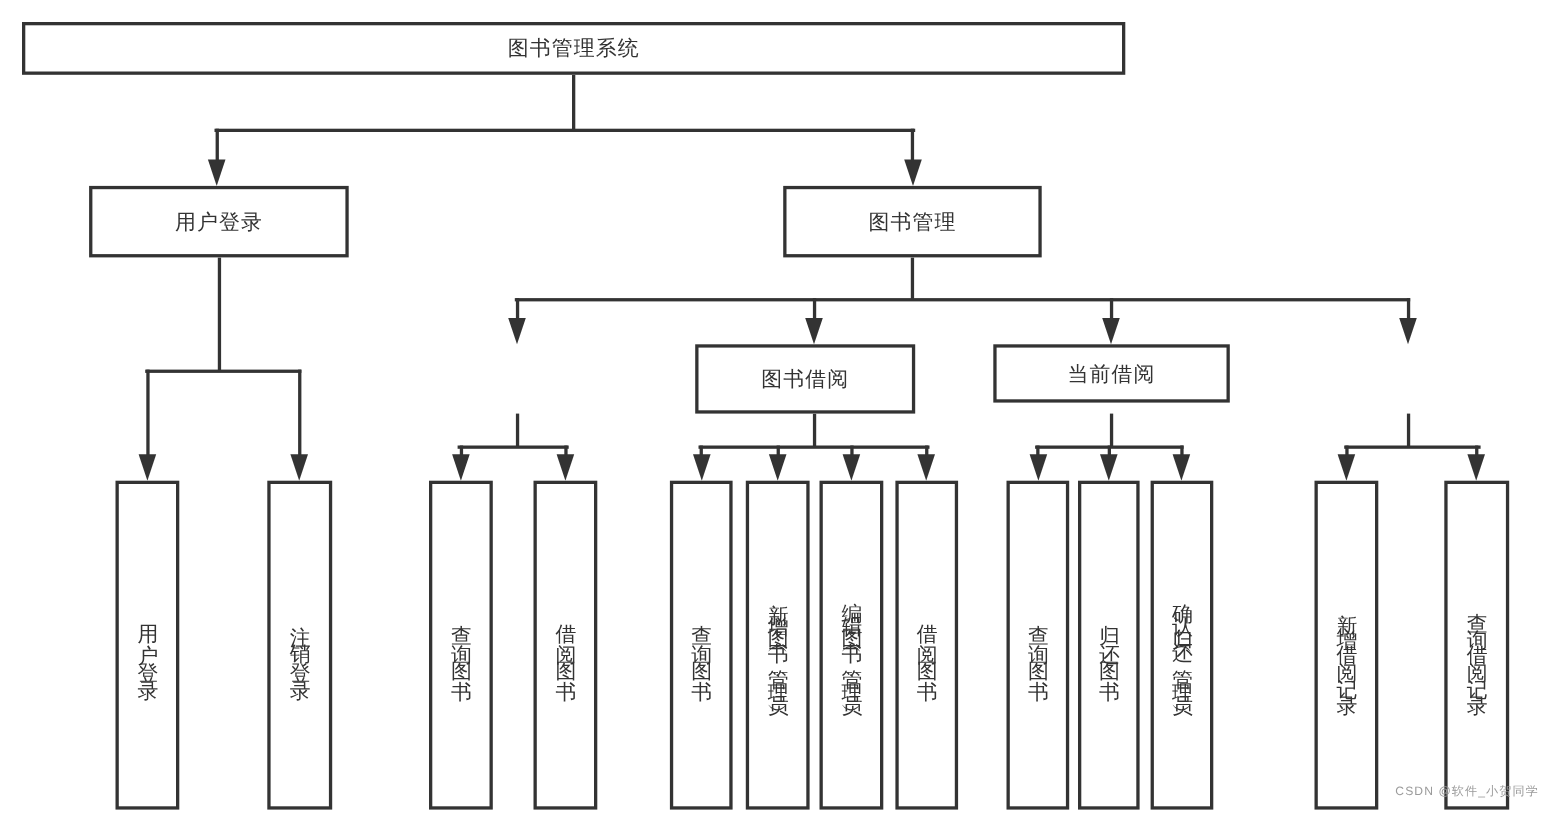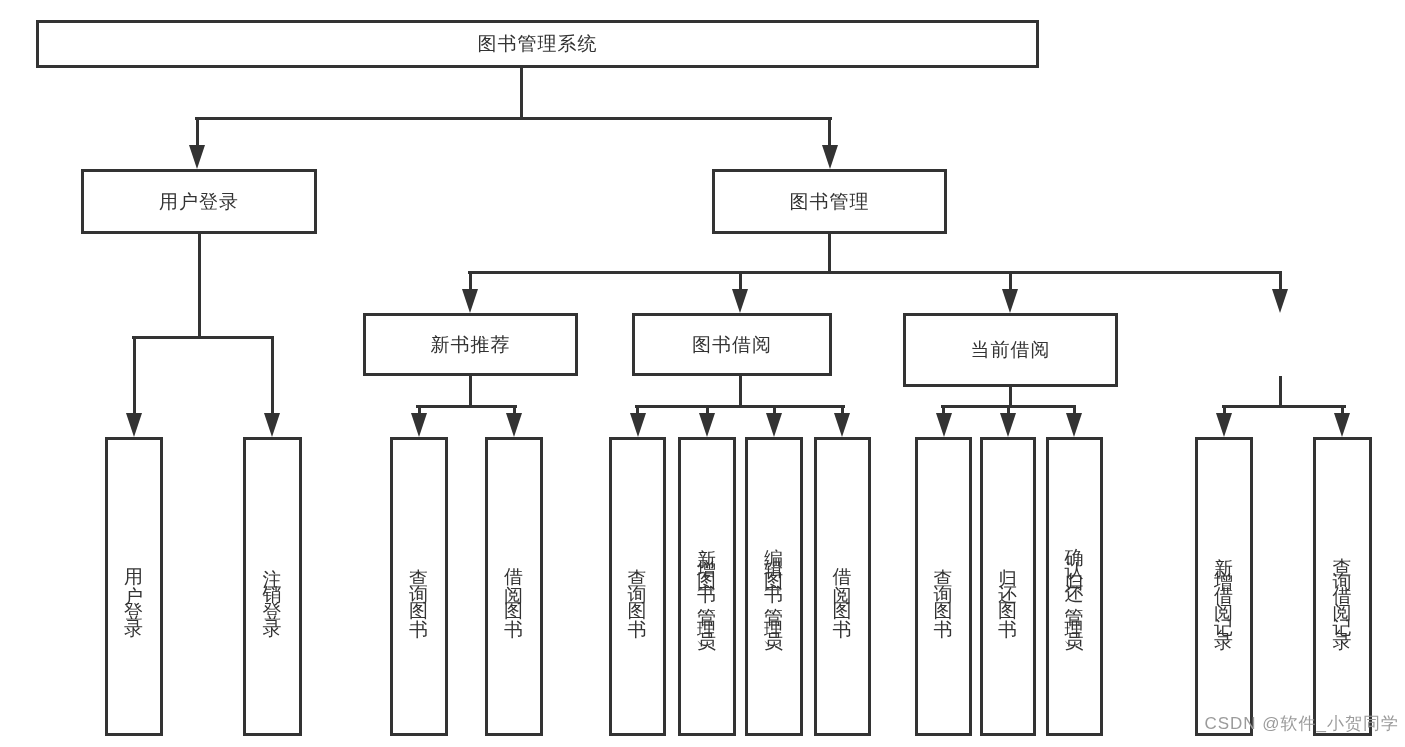--- a/index.html
+++ b/index.html
@@ -28,21 +28,21 @@
   .v6 .lbl{letter-spacing:15px;}
   .v9 .lbl{letter-spacing:12px;}
   .h{position:absolute;height:3px;background:var(--line);}
   .v{position:absolute;width:3px;background:var(--line);}
   .arr{
     position:absolute;width:0;height:0;
     border-left:8px solid transparent;border-right:8px solid transparent;
     border-top:24px solid var(--line);
   }
   #watermark{
-    position:absolute;right:6px;top:712px;font-size:17px;
+    position:absolute;right:6px;top:712px;font-size:11px;
     color:var(--watermark);letter-spacing:1px;white-space:nowrap;
   }
 </style>
 </head>
 <body>
 
 <div id="stage">
 
   <div class="v" style="left:520px;top:68px;height:51px"></div>
   <div class="h" style="left:195px;top:117px;width:637px"></div>
@@ -96,38 +96,35 @@
   <div class="v" style="left:1073px;top:405px;height:10px"></div>
   <div class="arr" style="left:1066px;top:413px"></div>
 
   <div class="v" style="left:1279px;top:376px;height:31px"></div>
   <div class="h" style="left:1222px;top:405px;width:124px"></div>
   <div class="v" style="left:1223px;top:405px;height:10px"></div>
   <div class="arr" style="left:1216px;top:413px"></div>
   <div class="v" style="left:1341px;top:405px;height:10px"></div>
   <div class="arr" style="left:1334px;top:413px"></div>
 
-  <div class="box" style="left:36px;top:20px;width:1003px;height:48px">
+  <div class="box" style="left:20px;top:20px;width:1003px;height:48px">
     <span class="lbl">图书管理系统</span>
   </div>
 
   <div class="box" style="left:81px;top:169px;width:236px;height:65px">
     <span class="lbl">用户登录</span>
   </div>
   <div class="box" style="left:712px;top:169px;width:235px;height:65px">
     <span class="lbl">图书管理</span>
   </div>
 
-  <div class="box" style="left:363px;top:313px;width:215px;height:63px">
-    <span class="lbl">新书推荐</span>
-  </div>
   <div class="box" style="left:632px;top:313px;width:200px;height:63px">
     <span class="lbl">图书借阅</span>
   </div>
-  <div class="box" style="left:903px;top:313px;width:215px;height:74px">
+  <div class="box" style="left:903px;top:313px;width:215px;height:53px">
     <span class="lbl">当前借阅</span>
   </div>
 
   <div class="box leaf v4" style="left:105px;top:437px;width:58px;height:299px">
     <span class="lbl">用户登录</span>
   </div>
   <div class="box leaf v4" style="left:243px;top:437px;width:59px;height:299px">
     <span class="lbl">注销登录</span>
   </div>
 

